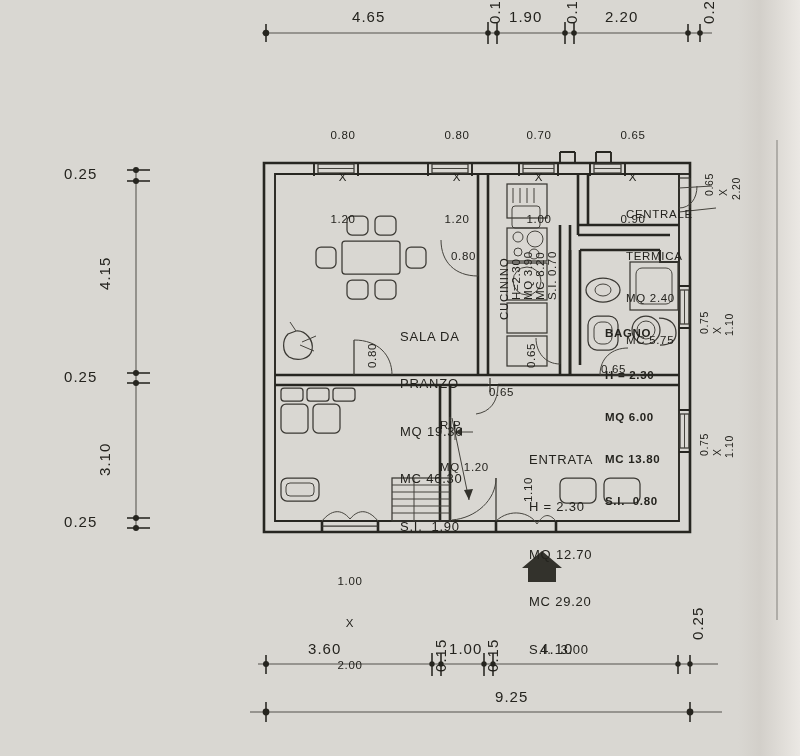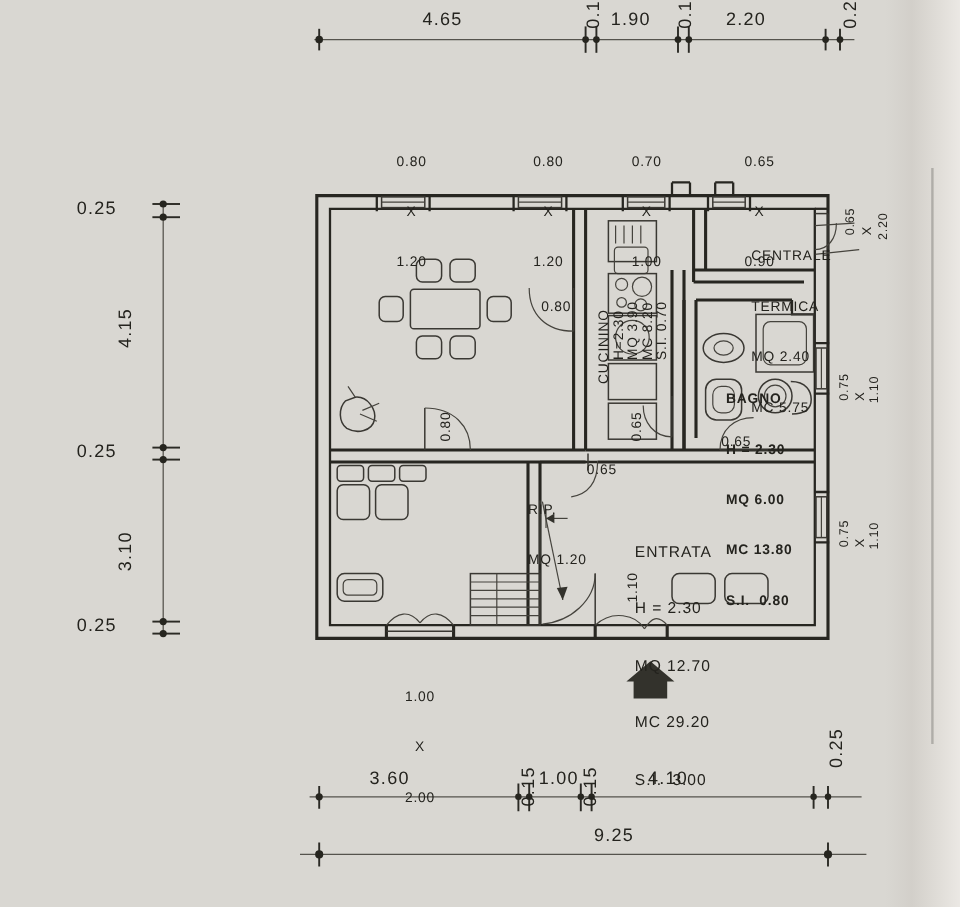--- a/index.html
+++ b/index.html
@@ -414,20 +414,27 @@
     <div>2.00</div>
   </div>
 
   <div class="lbl sm" style="left:451px; top:249px;">0.80</div>
   <div class="lbl sm rot90" style="left:365px; top:368px;">0.80</div>
   <div class="lbl sm rot90" style="left:524px; top:368px;">0.65</div>
   <div class="lbl sm" style="left:489px; top:385px;">0.65</div>
   <div class="lbl sm" style="left:601px; top:362px;">0.65</div>
   <div class="lbl sm rot90" style="left:521px; top:502px;">1.10</div>
 
+  <div class="lbl" style="left:400px; top:297px;">
+    <div>SALA DA</div>
+    <div>PRANZO</div>
+    <div>MQ 19.30</div>
+    <div>MC 46.30</div>
+    <div>S.I.  1.90</div>
+  </div>
 
 
   <div class="lbl" style="left:529px; top:420px;">
     <div>ENTRATA</div>
     <div>H = 2.30</div>
     <div>MQ 12.70</div>
     <div>MC 29.20</div>
     <div>S.I.  3.00</div>
   </div>
 

